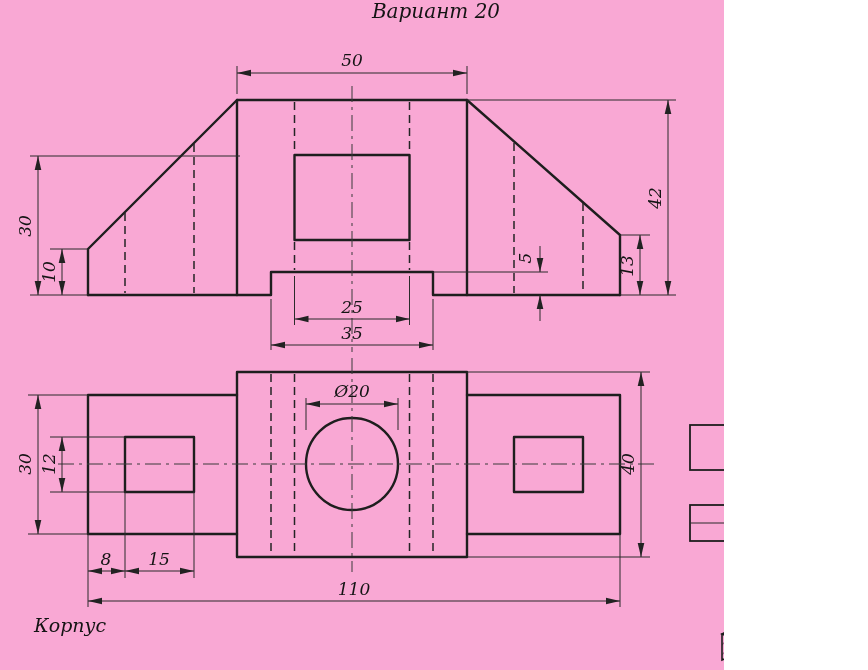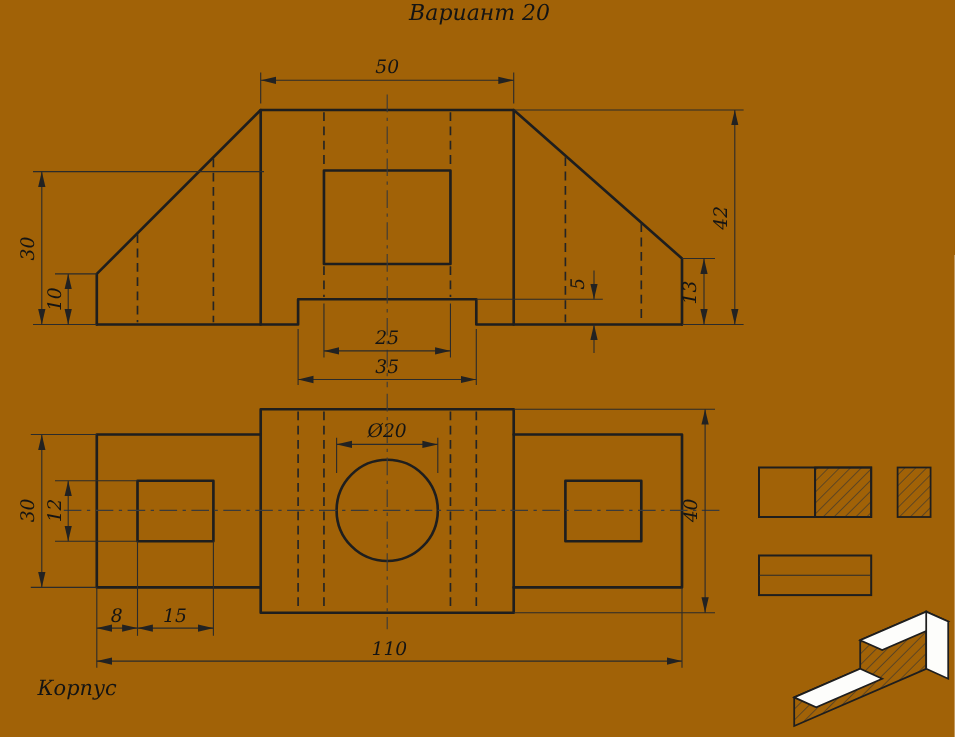--- a/index.html
+++ b/index.html
@@ -3,23 +3,23 @@
 <meta charset="utf-8">
 <style>
   html, body {
     margin: 0;
     padding: 0;
     background: #ffffff;
     font-family: "DejaVu Serif", serif;
   }
   .sheet {
     position: relative;
-    width: 868px;
+    width: 724px;
     height: 670px;
-    background: #a16207;
+    background: #f9a8d4;
     overflow: hidden;
   }
   svg { display: block; }
 
   .thick  { stroke: #1e1e1e; stroke-width: 2.4; fill: none; stroke-linecap: round; stroke-linejoin: round; }
   .thin   { stroke: #2b2b2b; stroke-width: 1;   fill: none; }
   .dim    { stroke: #2b2b2b; stroke-width: 1;   fill: none; }
   .dash   { stroke: #242424; stroke-width: 1.5; fill: none; stroke-dasharray: 8 5; }
   .cl     { stroke: #3a3a3a; stroke-width: 1;   fill: none; stroke-dasharray: 16 5 3 5; }
   .outline{ stroke: #1e1e1e; stroke-width: 1.8; fill: none; }

